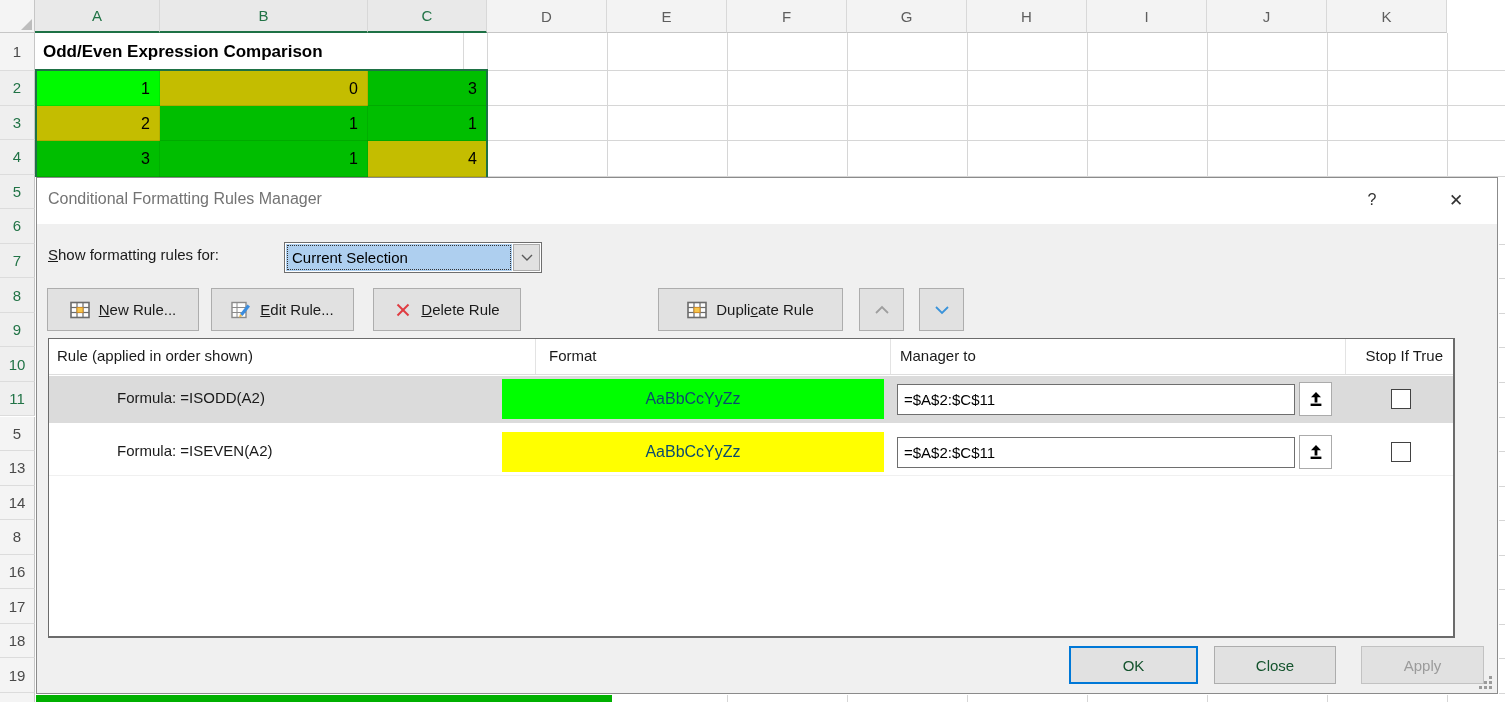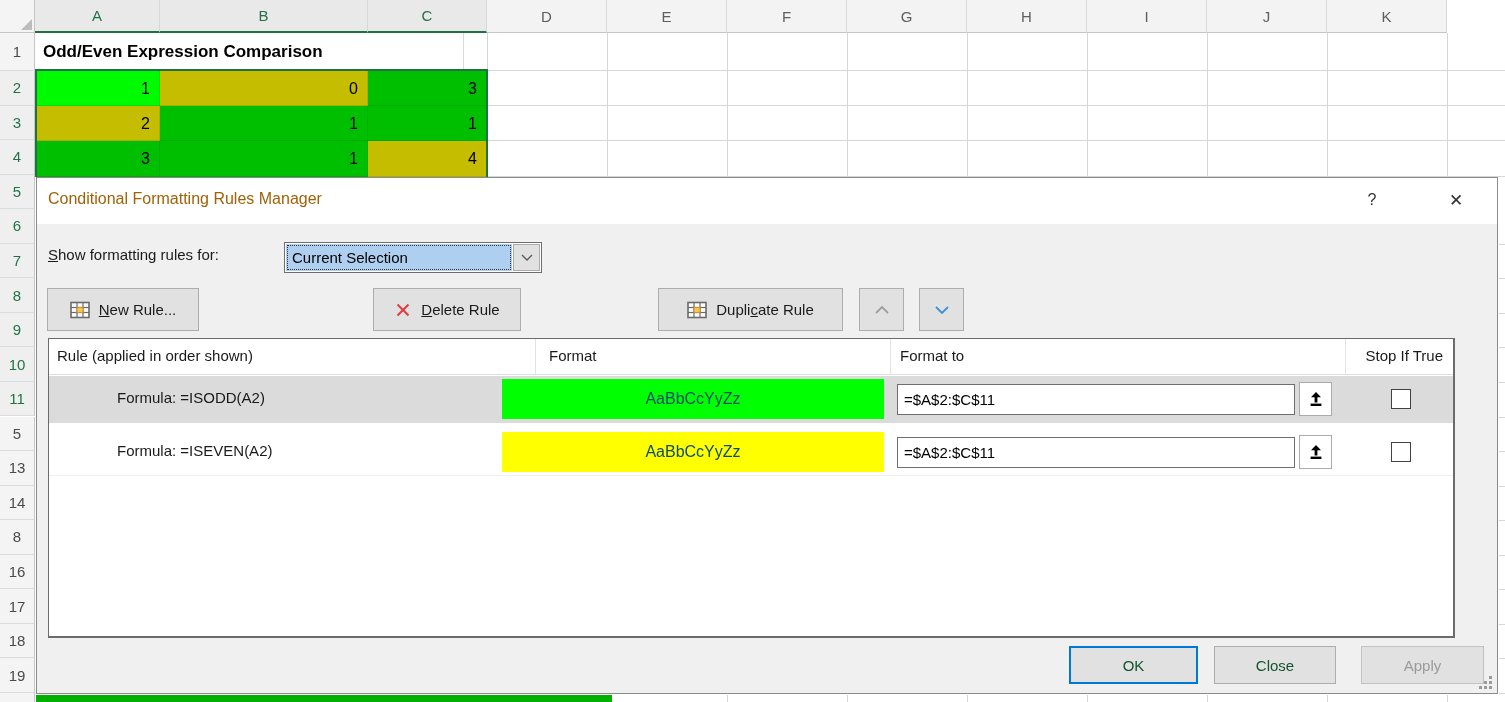--- a/index.html
+++ b/index.html
@@ -26,21 +26,21 @@
     box-shadow:inset 0 -1px 0 rgba(0,0,0,0.10), inset -1px 0 0 rgba(0,0,0,0.08);}
   .gridline{position:absolute;background:#D6D6D6;}
   .sel-border{position:absolute;left:35px;top:69px;width:453px;height:108px;
     border:2px solid #1E7145;border-bottom:none;box-sizing:border-box;pointer-events:none;}
   #row20-band{position:absolute;left:36px;top:695px;width:576px;height:7px;}
 
   
   #dialog{position:absolute;left:36px;top:177px;width:1462px;height:517px;background:#F0F0F0;
     border:1px solid #8B8B8B;box-sizing:border-box;color:#1A1A1A;font-size:15px;}
   .titlebar{position:absolute;left:0;top:0;width:100%;height:46px;background:#FFFFFF;}
-  .dlg-title{position:absolute;left:11px;top:12px;font-size:16px;color:#a16207;}
+  .dlg-title{position:absolute;left:11px;top:12px;font-size:16px;color:#737373;}
   .tb-btn{position:absolute;top:9px;width:26px;height:26px;display:flex;align-items:center;
     justify-content:center;color:#333;font-size:16px;}
   .tb-btn.help{right:112px;}
   .tb-btn.close{right:28px;font-size:17px;}
   .show-label{position:absolute;left:11px;top:68px;font-size:15px;}
   .ak{text-decoration:underline;}
   .combo{position:absolute;left:247px;top:64px;width:258px;height:31px;border:1px solid #6E6E6E;
     background:#fff;display:flex;box-sizing:border-box;}
   .combo-field{flex:1;background:#AECFEF;margin:1px;outline:1px dotted #333;outline-offset:-2px;
     display:flex;align-items:center;padding-left:6px;font-size:15px;color:#000;}
@@ -207,20 +207,31 @@
         <rect x="1" y="1.5" width="18" height="15" fill="#FDFDFD" stroke="#6B6B6B" stroke-width="1.6"></rect>
         <line x1="7" y1="1.5" x2="7" y2="16.5" stroke="#6B6B6B" stroke-width="1.2"></line>
         <line x1="13" y1="1.5" x2="13" y2="16.5" stroke="#6B6B6B" stroke-width="1.2"></line>
         <line x1="1" y1="6.5" x2="19" y2="6.5" stroke="#6B6B6B" stroke-width="1.2"></line>
         <line x1="1" y1="11.5" x2="19" y2="11.5" stroke="#6B6B6B" stroke-width="1.2"></line>
         <rect x="7" y="6.5" width="6" height="5" fill="#F7C64B" stroke="#D18F2B" stroke-width="1"></rect>
       </svg>
       <span><span class="ak">N</span><span>ew Rule...</span></span>
     </div>
 
+    <div class="tbar-btn" id="btnEdit">
+      <svg width="20" height="18" viewBox="0 0 20 18">
+        <rect x="1" y="1.5" width="14" height="15" fill="#FDFDFD" stroke="#8A8A8A" stroke-width="1.4"></rect>
+        <line x1="6" y1="1.5" x2="6" y2="16.5" stroke="#8A8A8A" stroke-width="1"></line>
+        <line x1="1" y1="6.5" x2="15" y2="6.5" stroke="#8A8A8A" stroke-width="1"></line>
+        <line x1="1" y1="11.5" x2="15" y2="11.5" stroke="#8A8A8A" stroke-width="1"></line>
+        <path d="M9 13 L16.5 3.5 L19 5.5 L11.5 15 Z" fill="#3C8DDE"></path>
+        <path d="M8 16.5 L9 13 L11.5 15 Z" fill="#E8B64C"></path>
+      </svg>
+      <span><span class="ak">E</span><span>dit Rule...</span></span>
+    </div>
 
     <div class="tbar-btn" id="btnDelete">
       <svg width="18" height="18" viewBox="0 0 18 18">
         <line x1="3.5" y1="3.5" x2="14.5" y2="14.5" stroke="#DF3C41" stroke-width="2"></line>
         <line x1="14.5" y1="3.5" x2="3.5" y2="14.5" stroke="#DF3C41" stroke-width="2"></line>
       </svg>
       <span><span class="ak">D</span><span>elete Rule</span></span>
     </div>
 
     <div class="tbar-btn" id="btnDup">
@@ -243,21 +254,21 @@
     <div class="tbar-btn" id="btnDown">
       <svg width="16" height="10" viewBox="0 0 16 10">
         <polyline points="2,2 8,8 14,2" fill="none" stroke="#3A93DA" stroke-width="1.8"></polyline>
       </svg>
     </div>
 
     <div class="rules-list">
       <div class="list-header">
         <span class="lh lh-rule">Rule (applied in order shown)</span>
         <span class="lh lh-format">Format</span>
-        <span class="lh lh-applies">Format to</span>
+        <span class="lh lh-applies">Manager to</span>
         <span class="lh lh-stop">Stop If True</span>
         <div class="lh-sep" style="left:486px"></div>
         <div class="lh-sep" style="left:841px"></div>
         <div class="lh-sep" style="left:1296px"></div>
       </div>
       <div id="rules-body">
           <div class="rule-row sel" style="top: 37px;">
             <div class="rule-text">Formula: =ISODD(A2)</div>
             <div class="format-swatch" style="background: rgb(0, 255, 0);">AaBbCcYyZz</div>
             <input class="applies-input" value="=$A$2:$C$11" style="">

